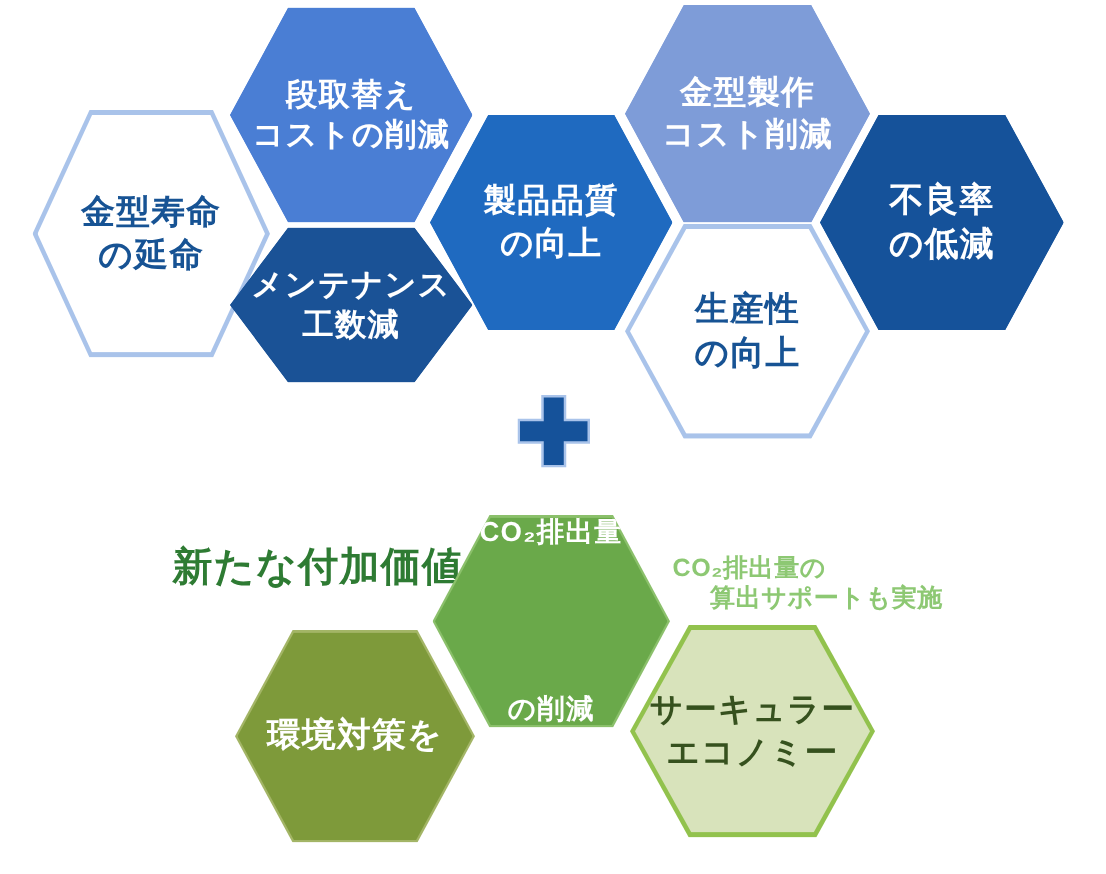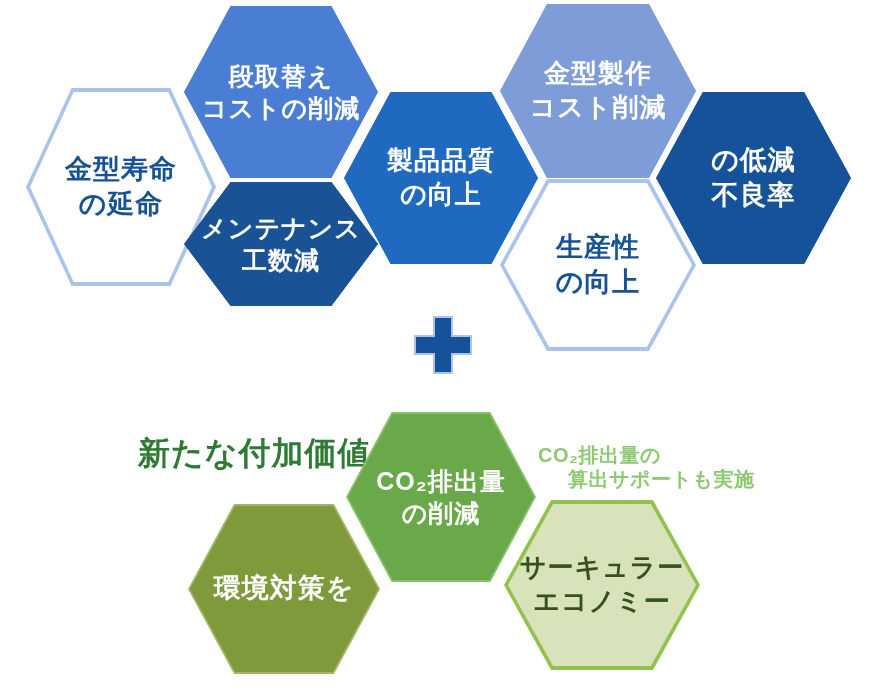--- a/index.html
+++ b/index.html
@@ -100,36 +100,36 @@
     <div class="hex-core"></div>
     <div class="hex-label" style="font-size:27px;">
       <span>生産性</span>
       <span>の向上</span>
     </div>
   </div>
 
   <div class="hex" style="left: 656px; top: 92px; width: 195px; height: 172px; --fill: #15529a; --border: #15529a; --text: #ffffff;">
     <div class="hex-core"></div>
     <div class="hex-label" style="font-size:27px;">
+      <span>不良率</span>
       <span>の低減</span>
-      <span>不良率</span>
     </div>
   </div>
 
   <div class="plus-icon" style="--fill: #15529a; --border: #a9c3ea;">
     <svg viewBox="0 0 58 58" aria-hidden="true">
       <polygon points="20,1 38,1 38,20 57,20 57,38 38,38 38,57 20,57 20,38 1,38 1,20 20,20"></polygon>
     </svg>
   </div>
 
   <div class="group-label" style="--text: #2e7b33;">新たな付加価値</div>
 
   <div class="hex" style="left: 346px; top: 412px; width: 190px; height: 170px; --bw: 2px; --fill: #6aa94a; --border: #8bc06b; --text: #ffffff;">
     <div class="hex-core"></div>
-    <div class="hex-label" style="font-size:25px;">
+    <div class="hex-label" style="font-size:22px;justify-content:space-between;">
       <span>CO₂排出量</span>
       <span>の削減</span>
     </div>
   </div>
 
   <div class="hex" style="left: 188px; top: 504px; width: 192px; height: 170px; --bw: 2px; --fill: #7e9a3a; --border: #a3b566; --text: #ffffff;">
     <div class="hex-core"></div>
     <div class="hex-label" style="font-size:27px;">
       <span>環境対策を</span>
     </div>

